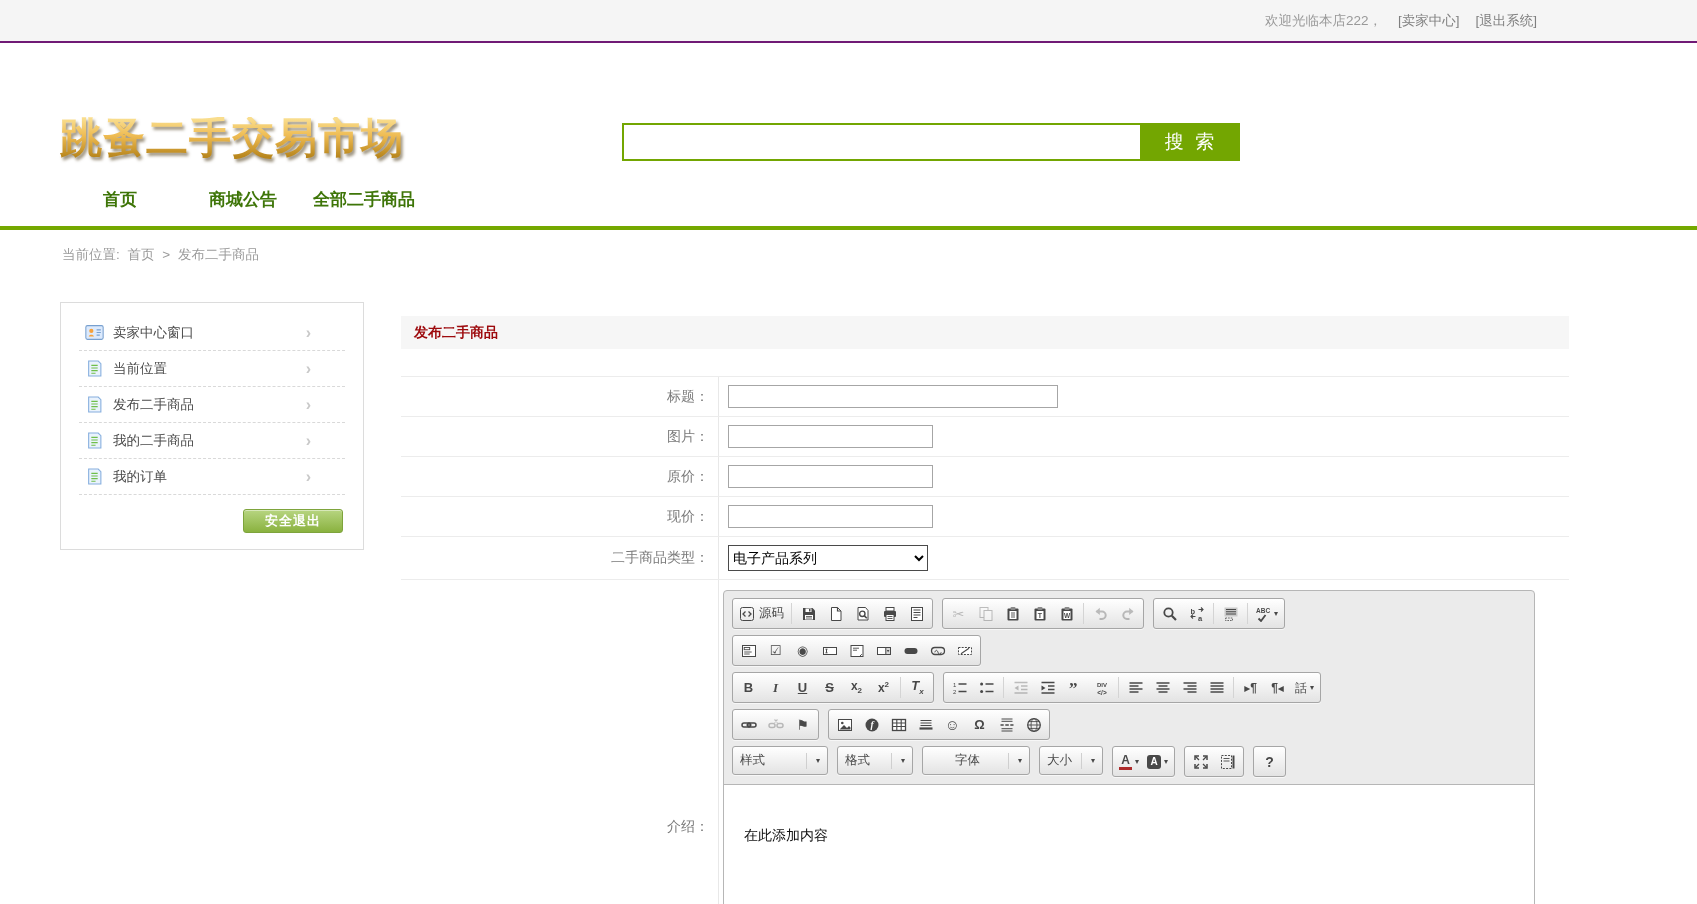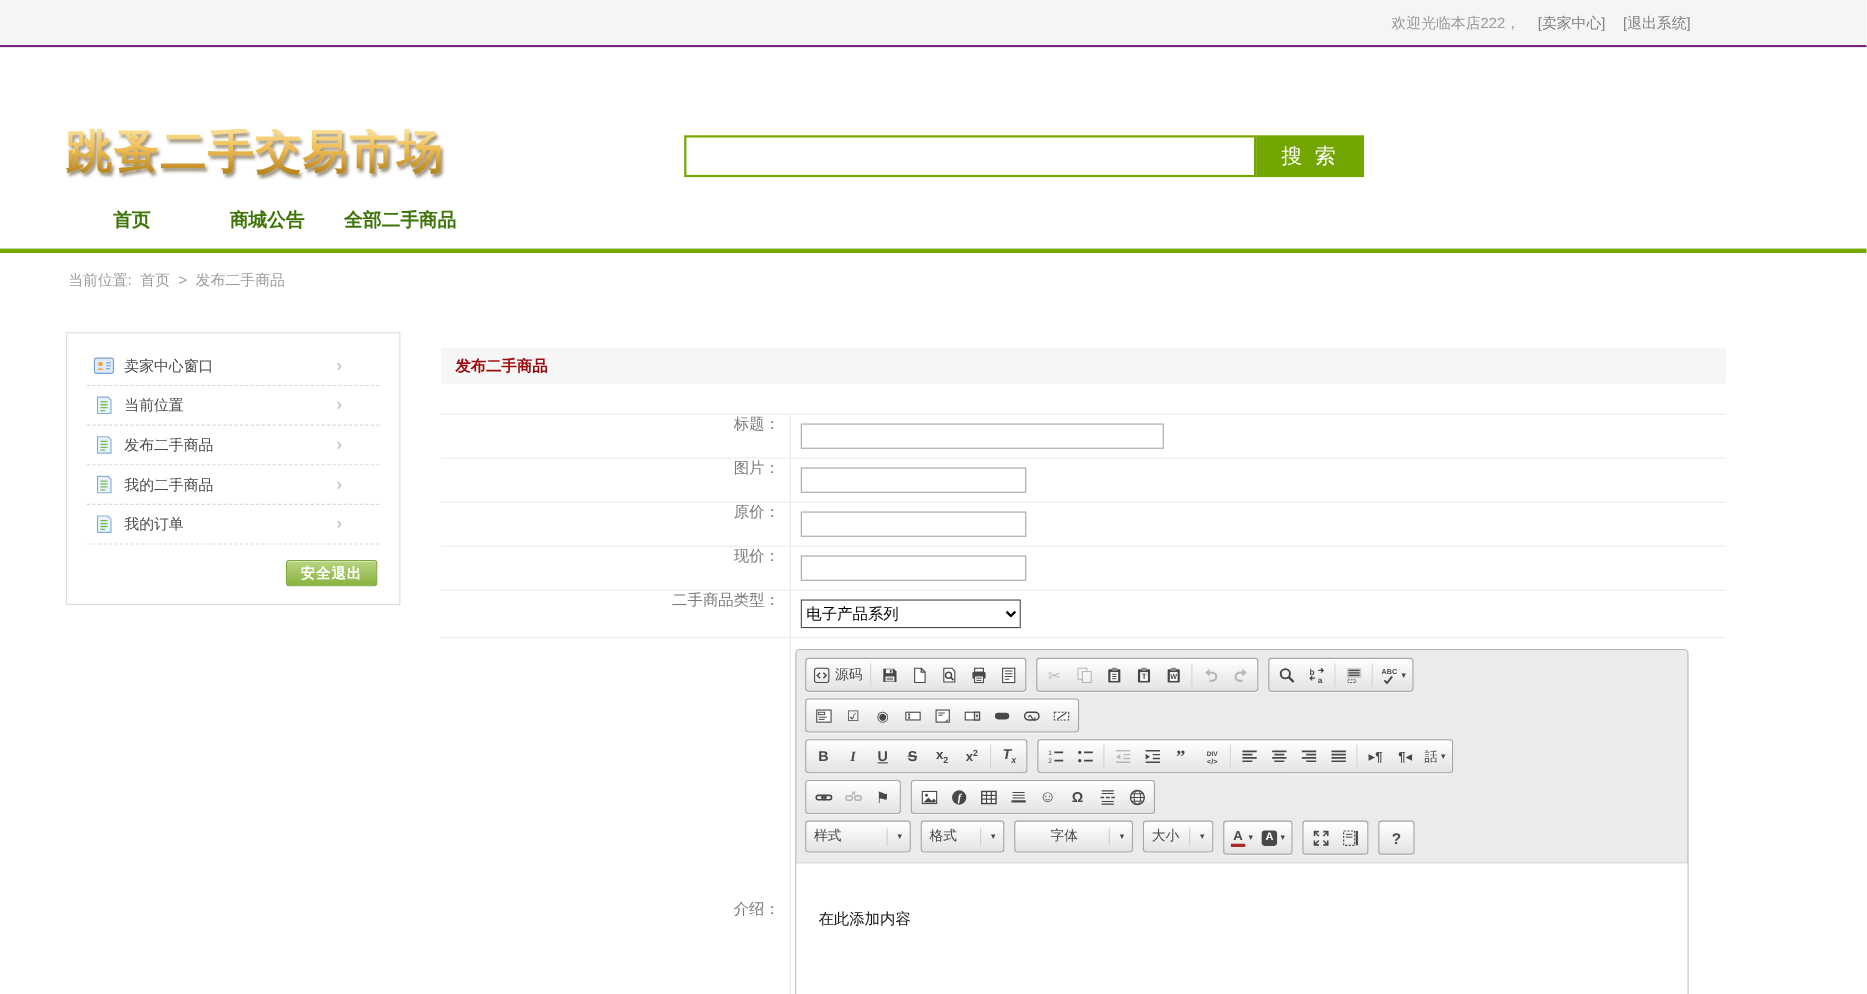--- a/index.html
+++ b/index.html
@@ -46,31 +46,31 @@
 .main { display:flex; align-items:flex-start; margin:38px 0 0 60px; }
 
 
 .sidebar { width:304px; border:1px solid #dcdcdc; background:#fff; padding:12px 0 16px; }
 .side-item { display:flex; align-items:center; height:36px; margin:0 18px;
   padding:0 6px; border-bottom:1px dashed #d9d9d9; cursor:pointer; }
 .side-icon { width:19px; height:17px; margin-right:9px; flex-shrink:0; }
 .side-icon svg { width:100%; height:100%; display:block; }
 .side-label { font-size:13.5px; color:#4a4a4a; flex:1; }
 .side-chevron { color:#c9c9c9; font-size:16px; font-weight:bold; margin-right:28px; }
-.logout-btn { display:block; margin:14px 20px 0 auto; width:83px; height:24px;
+.logout-btn { display:block; margin:14px 20px 0 auto; width:100px; height:24px;
   background:linear-gradient(#b7d581,#8ab23f); border:1px solid #7ea43c; border-radius:3px;
   box-shadow:inset 0 1px 0 rgba(255,255,255,.45); color:#fff; font-size:13px;
   font-weight:bold; letter-spacing:1px; cursor:pointer; font-family:inherit; }
 
 
 .form-wrap { margin-left:37px; margin-top:14px; width:1168px; }
 .form-title-bar { background:#f6f6f6; height:33px; line-height:33px; padding-left:13px;
   color:#9d0a0d; font-weight:bold; font-size:14px; }
 .form-table { margin-top:27px; }
-.form-row { display:flex; border-top:1px solid #ececec; align-items:flex-start; }
+.form-row { display:flex; border-top:1px solid #ececec; align-items:center; }
 .form-label { width:317px; text-align:right; padding-right:9px; color:#7a7a7a;
   font-size:14px; flex-shrink:0; }
 .form-field { flex:1; border-left:1px solid #e8e8e8; padding:8px 0 8px 9px; }
 .form-field input[type=text] { height:23px; border:1px solid #a6a6a6; outline:none;
   padding:0 4px; font-size:14px; font-family:inherit; }
 .form-field select { height:26px; width:200px; border:1px solid #4a4a4a; background:#fff;
   font-size:14px; font-family:inherit; }
 .form-row.editor-row { align-items:flex-start; }
 .form-row.editor-row .form-label { padding-top:238px; }
 .form-row.editor-row .form-field { padding:10px 0 0 4px; }

